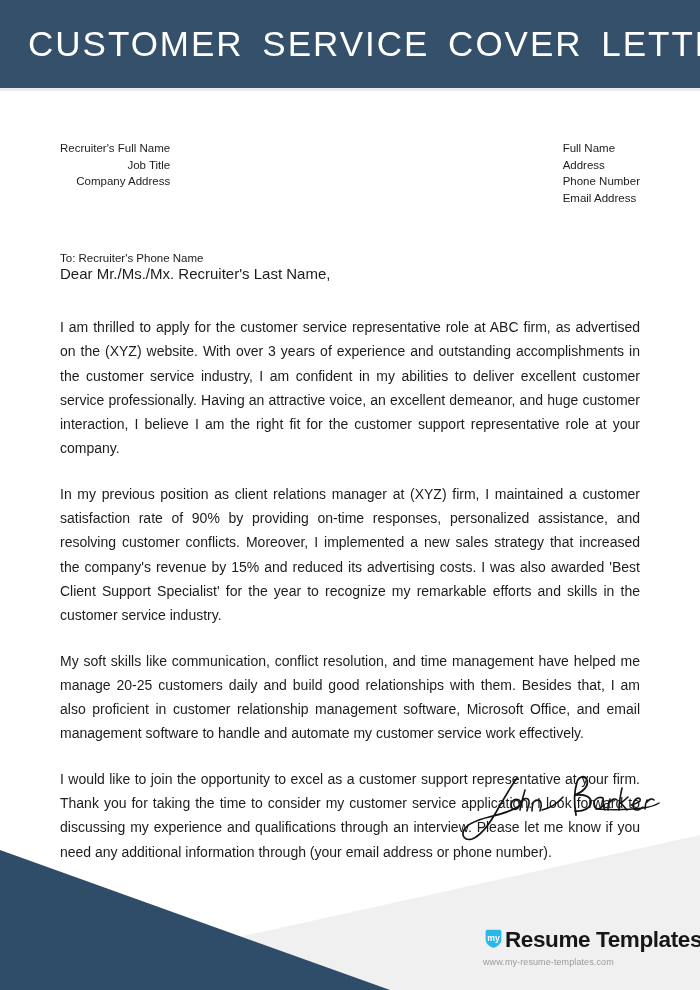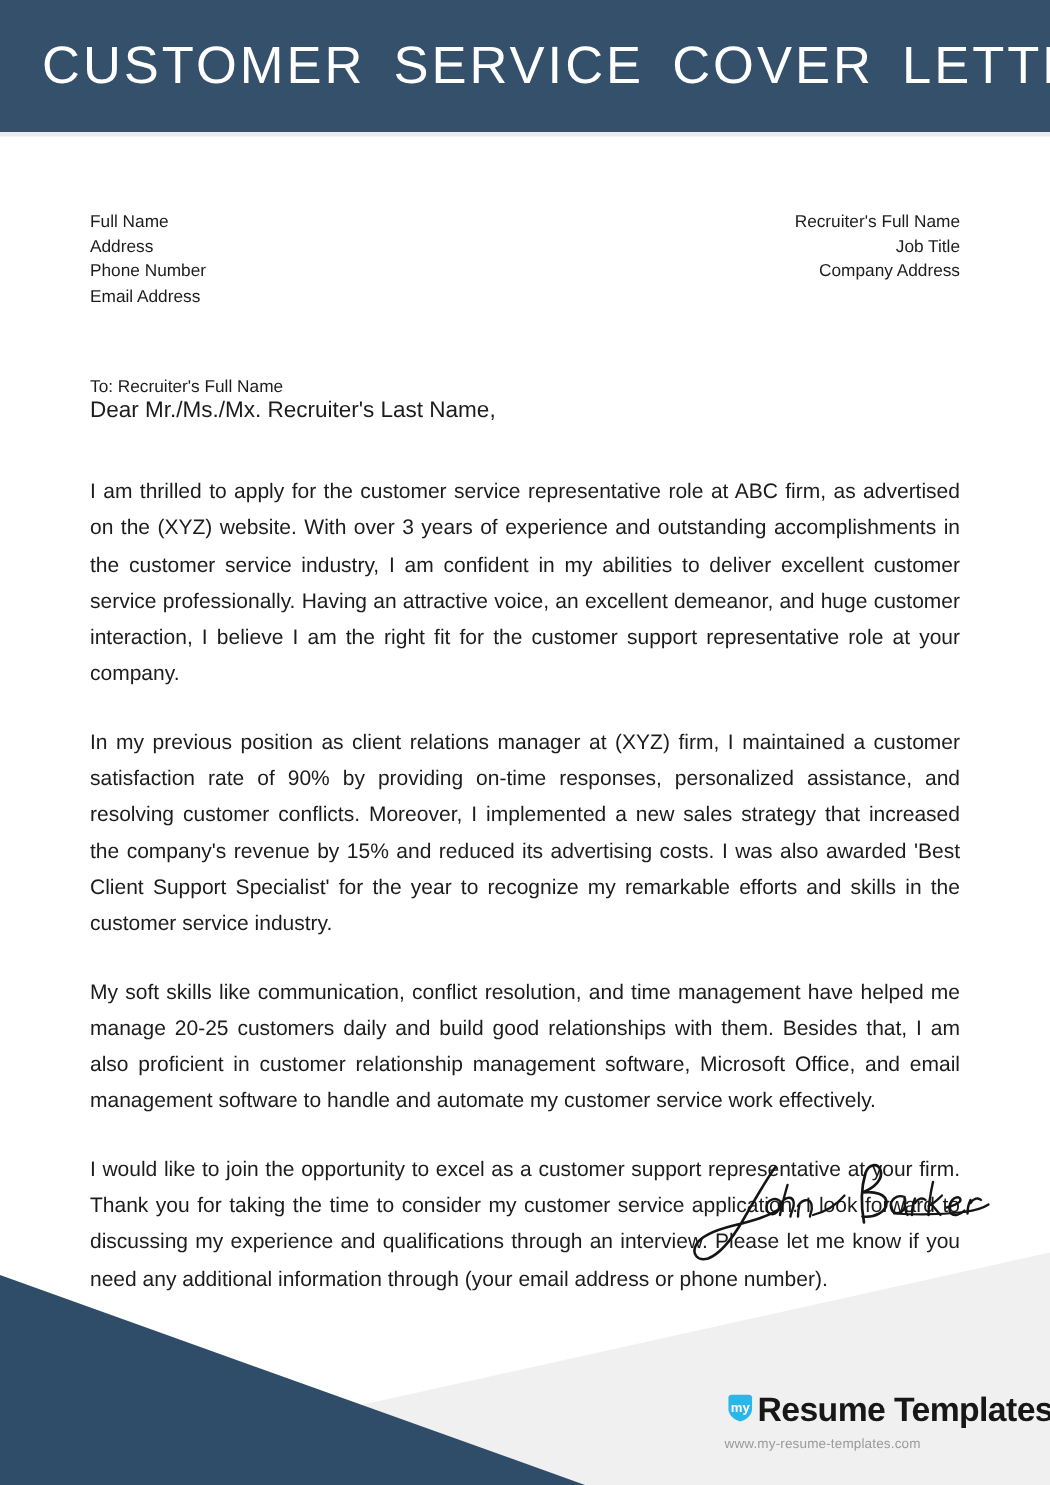--- a/index.html
+++ b/index.html
@@ -165,34 +165,34 @@
 <div id="page">
 
   <div id="header-banner">
     <div id="header-title">CUSTOMER  SERVICE  COVER  LETTER</div>
   </div>
   <div id="header-rule"></div>
 
   <div id="letter">
 
     <div class="addr-row">
+      <div class="addr-block right">
+        <div class="addr-line">Recruiter's Full Name</div>
+        <div class="addr-line">Job Title</div>
+        <div class="addr-line">Company Address</div>
+      </div>
       <div class="addr-block left">
         <div class="addr-line">Full Name</div>
         <div class="addr-line">Address</div>
         <div class="addr-line">Phone Number</div>
         <div class="addr-line">Email Address</div>
       </div>
-      <div class="addr-block right">
-        <div class="addr-line">Recruiter's Full Name</div>
-        <div class="addr-line">Job Title</div>
-        <div class="addr-line">Company Address</div>
-      </div>
     </div>
 
-    <div class="to-line">To: Recruiter's Full Name</div>
+    <div class="to-line">To: Recruiter's Phone Name</div>
     <div class="dear-line">Dear Mr./Ms./Mx. Recruiter's Last Name,</div>
 
     <div style="height:12px"></div>
 
     <div class="para">I am thrilled to apply for the customer service representative role at ABC firm, as advertised on the (XYZ) website. With over 3 years of experience and outstanding accomplishments in the customer service industry, I am confident in my abilities to deliver excellent customer service professionally. Having an attractive voice, an excellent demeanor, and huge customer interaction, I believe I am the right fit for the customer support representative role at your company.</div>
     <div class="para">In my previous position as client relations manager at (XYZ) firm, I maintained a customer satisfaction rate of 90% by providing on-time responses, personalized assistance, and resolving customer conflicts. Moreover, I implemented a new sales strategy that increased the company's revenue by 15% and reduced its advertising costs. I was also awarded 'Best Client Support Specialist' for the year to recognize my remarkable efforts and skills in the customer service industry.</div>
     <div class="para">My soft skills like communication, conflict resolution, and time management have helped me manage 20-25 customers daily and build good relationships with them. Besides that, I am also proficient in customer relationship management software, Microsoft Office, and email management software to handle and automate my customer service work effectively.</div>
     <div class="para">I would like to join the opportunity to excel as a customer support representative at your firm. Thank you for taking the time to consider my customer service application. I look forward to discussing my experience and qualifications through an interview. Please let me know if you need any additional information through (your email address or phone number).</div>
   </div>
 

